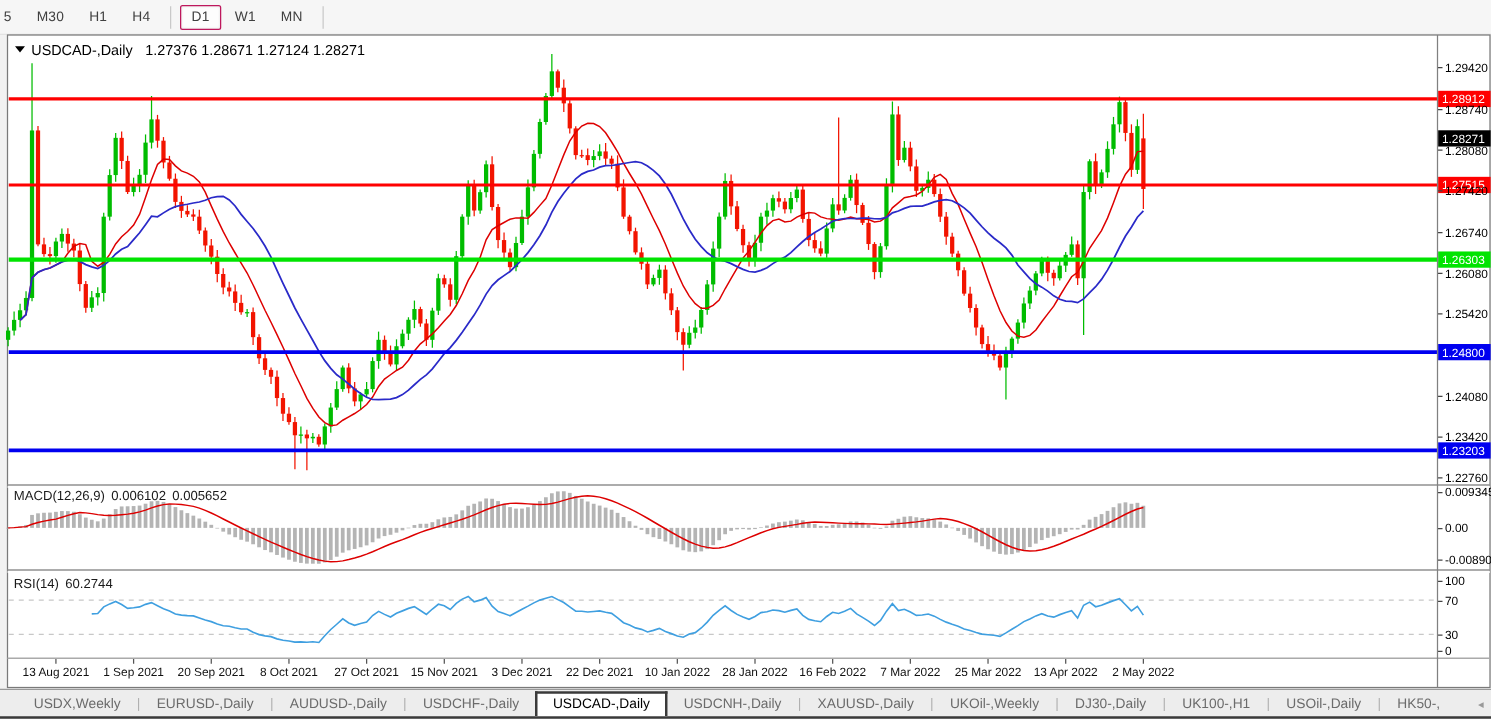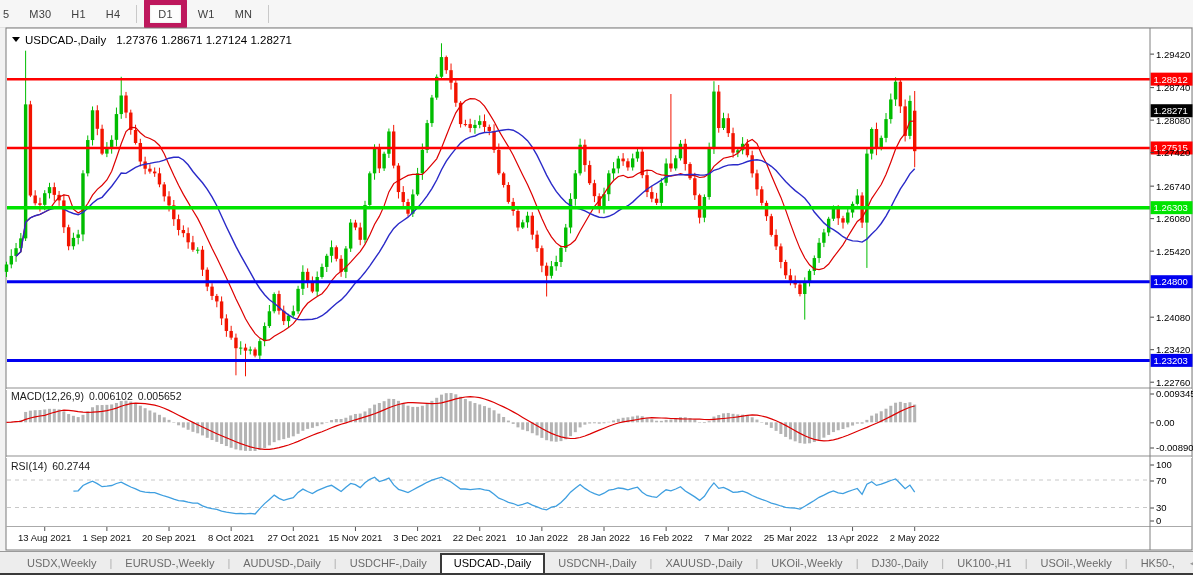--- a/index.html
+++ b/index.html
@@ -15,21 +15,21 @@
     background:#f6f6f6;border-bottom:1px solid #e3e3e3;
     display:flex;align-items:center;
   }
   .tf-btn{
     font-size:11px;color:#404040;padding:3px 8px;margin:0 1px;
     border:1px solid transparent;border-radius:2px;cursor:default;
     letter-spacing:.2px;
   }
   .tf-btn.first{padding-left:2px;margin-left:0;}
   .tf-btn.active{
-    background:#fdfdfd;border:6px solid #be185d;
+    background:#fdfdfd;border:1px solid #be185d;
     box-shadow:inset 0 0 2px rgba(0,0,0,.15);
   }
   .tf-sep{width:1px;height:18px;background:#c9c9c9;margin:0 6px;}
   
   #chart-svg{position:absolute;left:0;top:0;}
   text{font-family:"Liberation Sans", sans-serif;}
   .axis-num{font-size:9.5px;fill:#000;}
   .badge-num{font-size:9.5px;fill:#fff;}
   .plabel{font-size:10.5px;fill:#1a1a1a;}
   .wtitle{font-size:11.5px;fill:#000;}
@@ -761,35 +761,35 @@
   <text x="25" y="44" class="wtitle"><tspan>USDCAD-,Daily</tspan><tspan dx="10">1.27376 1.28671 1.27124 1.28271</tspan></text>
 
   <text x="11" y="400" class="plabel"><tspan>MACD(12,26,9)</tspan><tspan dx="5">0.006102</tspan><tspan dx="5">0.005652</tspan></text>
 
   <text x="11" y="470" class="plabel"><tspan>RSI(14)</tspan><tspan dx="5">60.2744</tspan></text>
 </svg>
 
 <div class="tabs" id="tabsbar">
     <span class="tab">USDX,Weekly</span>
     <span class="tab-sep">|</span>
-    <span class="tab">EURUSD-,Weekly</span>
+    <span class="tab">EURUSD-,Daily</span>
     <span class="tab-sep">|</span>
     <span class="tab">AUDUSD-,Daily</span>
     <span class="tab-sep">|</span>
     <span class="tab">USDCHF-,Daily</span>
     <span class="tab active">USDCAD-,Daily</span>
     <span class="tab">USDCNH-,Daily</span>
     <span class="tab-sep">|</span>
     <span class="tab">XAUUSD-,Daily</span>
     <span class="tab-sep">|</span>
     <span class="tab">UKOil-,Weekly</span>
     <span class="tab-sep">|</span>
     <span class="tab">DJ30-,Daily</span>
     <span class="tab-sep">|</span>
     <span class="tab">UK100-,H1</span>
     <span class="tab-sep">|</span>
-    <span class="tab">USOil-,Weekly</span>
+    <span class="tab">USOil-,Daily</span>
     <span class="tab-sep">|</span>
     <span class="tab">HK50-,</span>
     <span class="tab-scroll">
       <span class="scr dim">◂</span>
     </span>
   </div>
 
 </body></html>

